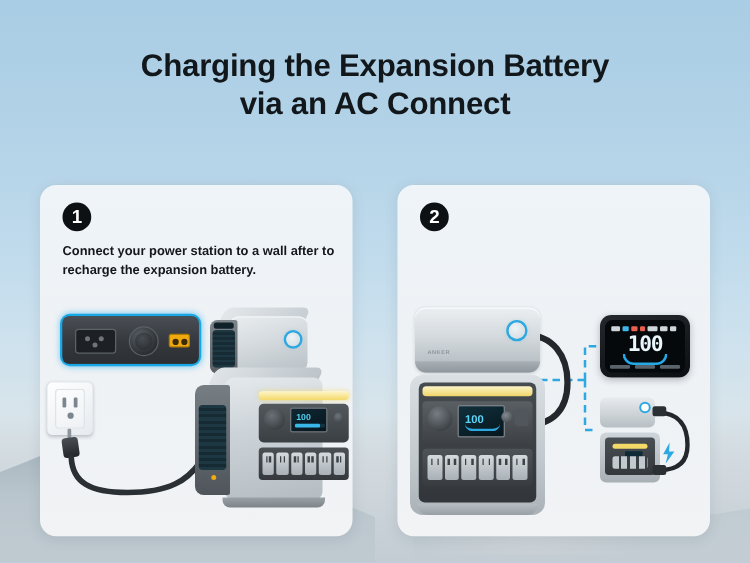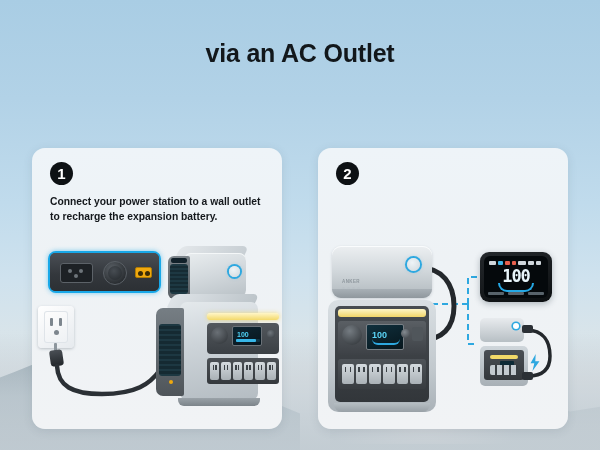--- a/index.html
+++ b/index.html
@@ -382,26 +382,27 @@
 
 <div id="bg">
   <div class="sky"></div>
   <div class="mtn-left"></div>
   <div class="mtn-right"></div>
   <div class="cloud-b"></div>
   <div class="haze"></div>
 </div>
 
 <div id="title">
-  <span class="l2">via an AC Outlet</span>
+  <span>Charging the Expansion Battery</span>
+  <span class="l2">via an AC Connect</span>
 </div>
 
 <div class="card" id="card-1">
   <div class="badge">1</div>
-  <div class="caption">Connect your power station to a wall outlet to recharge the expansion battery.</div>
+  <div class="caption">Connect your power station to a wall after to recharge the expansion battery.</div>
 
   <div class="art">
 
     <div class="ac-panel">
       <div class="ac-inner">
         <div class="iec">
             <div class="iec-b"></div>
           </div>
         <div class="knob">
             <i></i>

